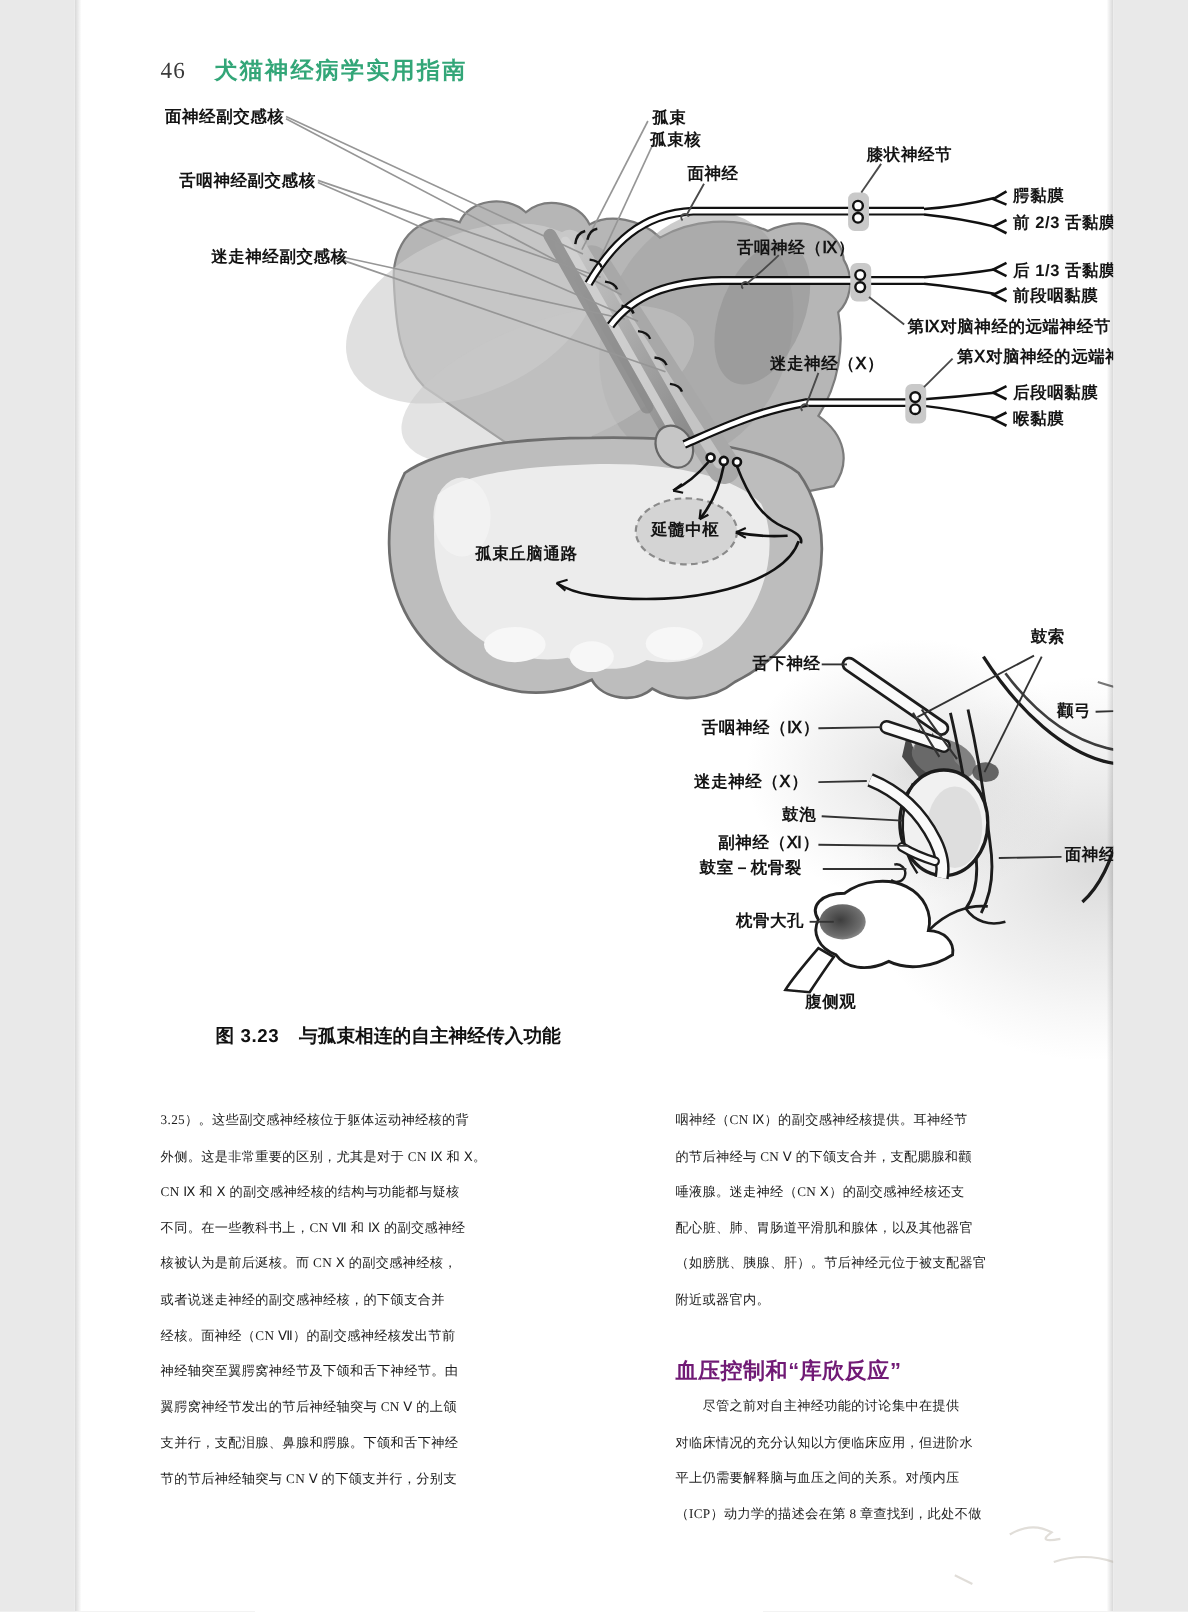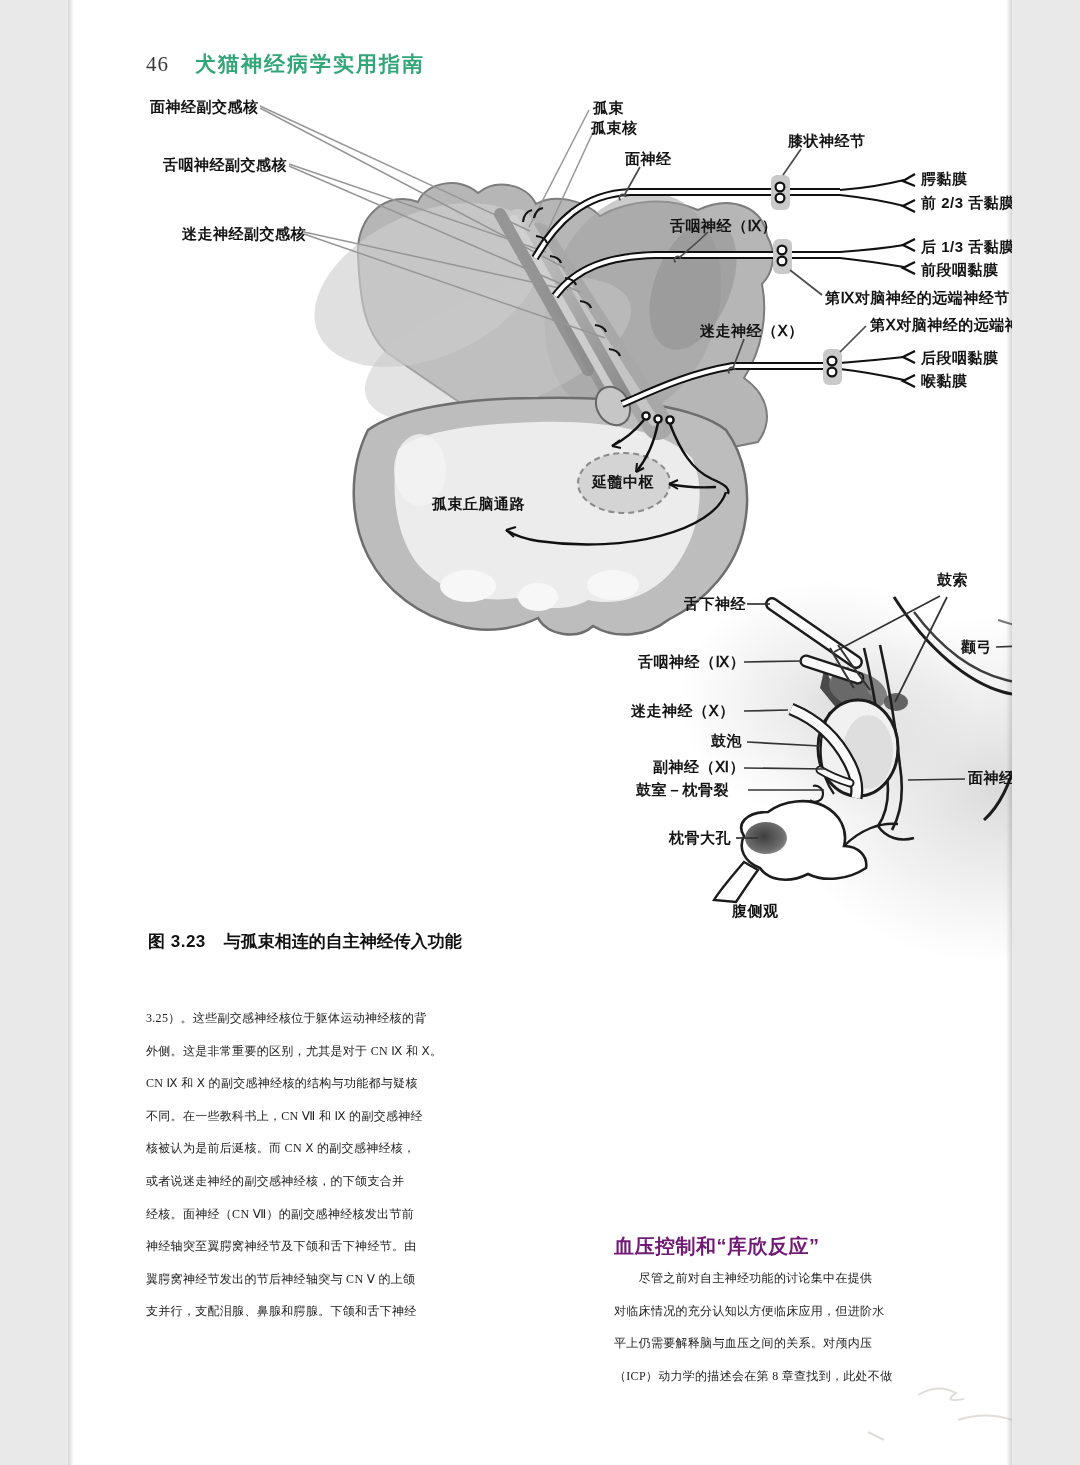--- a/index.html
+++ b/index.html
@@ -3,21 +3,21 @@
 <meta charset="utf-8">
 <style>
   html,body{margin:0;padding:0;background:#e9e9e9;}
   .page{position:relative;width:944px;height:1465px;margin:0 auto;background:#ffffff;overflow:hidden;}
   .art{position:absolute;left:0;top:0;width:1080px;height:1465px;pointer-events:none;}
   .hdr{position:absolute;left:78px;top:50px;font-family:"Liberation Serif",serif;font-size:21px;color:#3a3a3a;}
   .hdr .pgnum{font-weight:400;letter-spacing:1px;}
   .hdr .btitle{font-family:"Liberation Sans",sans-serif;font-weight:bold;font-size:21px;margin-left:26px;letter-spacing:2px;}
   .lbl{position:absolute;font-family:"Liberation Sans",sans-serif;font-weight:bold;font-size:15px;line-height:1.1;color:#141414;white-space:nowrap;letter-spacing:0.5px;}
   .caption{position:absolute;left:80px;top:930px;font-family:"Liberation Sans",sans-serif;font-weight:bold;font-size:17px;color:#111;white-space:nowrap;}
-  .caption .cap-tag{margin-right:18px;letter-spacing:0.5px;}
+  .caption .cap-tag{margin-right:18px;letter-spacing:0.5px;margin-left:48px;}
   .col{position:absolute;font-family:"Liberation Serif",serif;font-size:12px;color:#1c1c1c;}
   .col .bl{height:32.6px;line-height:32.6px;white-space:nowrap;letter-spacing:0.3px;}
   .sec-head{position:absolute;left:546px;top:1233px;font-family:"Liberation Sans",sans-serif;font-weight:bold;font-size:20px;color:#701a75;white-space:nowrap;letter-spacing:0.5px;}
   .edge{position:absolute;top:0;width:6px;height:1465px;background:linear-gradient(90deg,#d8d8d8,#ffffff);}
   .edge.r{right:0;transform:scaleX(-1);}
 </style>
 </head>
 <body>
 
 <div class="page">
@@ -233,21 +233,21 @@
       <path d="M 1030,1390 l 6,14 M 1038,1418 l 4,12 M 1030,1442 l 10,4"></path>
     </g>
   </svg>
 
   <div class="hdr">
     <span class="pgnum">46</span><span class="btitle" style="color: rgb(51, 166, 120);">犬猫神经病学实用指南</span>
   </div>
 
   <div class="lbl" style="left:82px;top:99px">面神经副交感核</div>
   <div class="lbl" style="left:95px;top:157px">舌咽神经副交感核</div>
-  <div class="lbl" style="left:114px;top:226px">迷走神经副交感核</div>
+  <div class="lbl" style="left:124px;top:226px">迷走神经副交感核</div>
   <div class="lbl" style="left:525px;top:100px">孤束</div>
   <div class="lbl" style="left:523px;top:120px">孤束核</div>
   <div class="lbl" style="left:557px;top:151px">面神经</div>
   <div class="lbl" style="left:720px;top:133px">膝状神经节</div>
   <div class="lbl" style="left:853px;top:171px">腭黏膜</div>
   <div class="lbl" style="left:853px;top:195px">前 2/3 舌黏膜</div>
   <div class="lbl" style="left:602px;top:218px">舌咽神经（Ⅸ）</div>
   <div class="lbl" style="left:853px;top:239px">后 1/3 舌黏膜</div>
   <div class="lbl" style="left:853px;top:262px">前段咽黏膜</div>
   <div class="lbl" style="left:757px;top:290px">第Ⅸ对脑神经的远端神经节</div>
@@ -278,22 +278,31 @@
     <div class="bl">3.25）。这些副交感神经核位于躯体运动神经核的背</div>
     <div class="bl">外侧。这是非常重要的区别，尤其是对于 CN Ⅸ 和 Ⅹ。</div>
     <div class="bl">CN Ⅸ 和 Ⅹ 的副交感神经核的结构与功能都与疑核</div>
     <div class="bl">不同。在一些教科书上，CN Ⅶ 和 Ⅸ 的副交感神经</div>
     <div class="bl">核被认为是前后涎核。而 CN Ⅹ 的副交感神经核，</div>
     <div class="bl">或者说迷走神经的副交感神经核，的下颌支合并</div>
     <div class="bl">经核。面神经（CN Ⅶ）的副交感神经核发出节前</div>
     <div class="bl">神经轴突至翼腭窝神经节及下颌和舌下神经节。由</div>
     <div class="bl">翼腭窝神经节发出的节后神经轴突与 CN Ⅴ 的上颌</div>
     <div class="bl">支并行，支配泪腺、鼻腺和腭腺。下颌和舌下神经</div>
-  </div>
-
+    <div class="bl">节的节后神经轴突与 CN Ⅴ 的下颌支并行，分别支</div>
+  </div>
+
+  <div class="col" style="left:546px;top:1002px">
+    <div class="bl">咽神经（CN Ⅸ）的副交感神经核提供。耳神经节</div>
+    <div class="bl">的节后神经与 CN Ⅴ 的下颌支合并，支配腮腺和颧</div>
+    <div class="bl">唾液腺。迷走神经（CN Ⅹ）的副交感神经核还支</div>
+    <div class="bl">配心脏、肺、胃肠道平滑肌和腺体，以及其他器官</div>
+    <div class="bl">（如膀胱、胰腺、肝）。节后神经元位于被支配器官</div>
+    <div class="bl">附近或器官内。</div>
+  </div>
 
   <div class="sec-head">血压控制和“库欣反应”</div>
 
   <div class="col" style="left:546px;top:1262px">
     <div class="bl">　　尽管之前对自主神经功能的讨论集中在提供</div>
     <div class="bl">对临床情况的充分认知以方便临床应用，但进阶水</div>
     <div class="bl">平上仍需要解释脑与血压之间的关系。对颅内压</div>
     <div class="bl">（ICP）动力学的描述会在第 8 章查找到，此处不做</div>
   </div>
 

